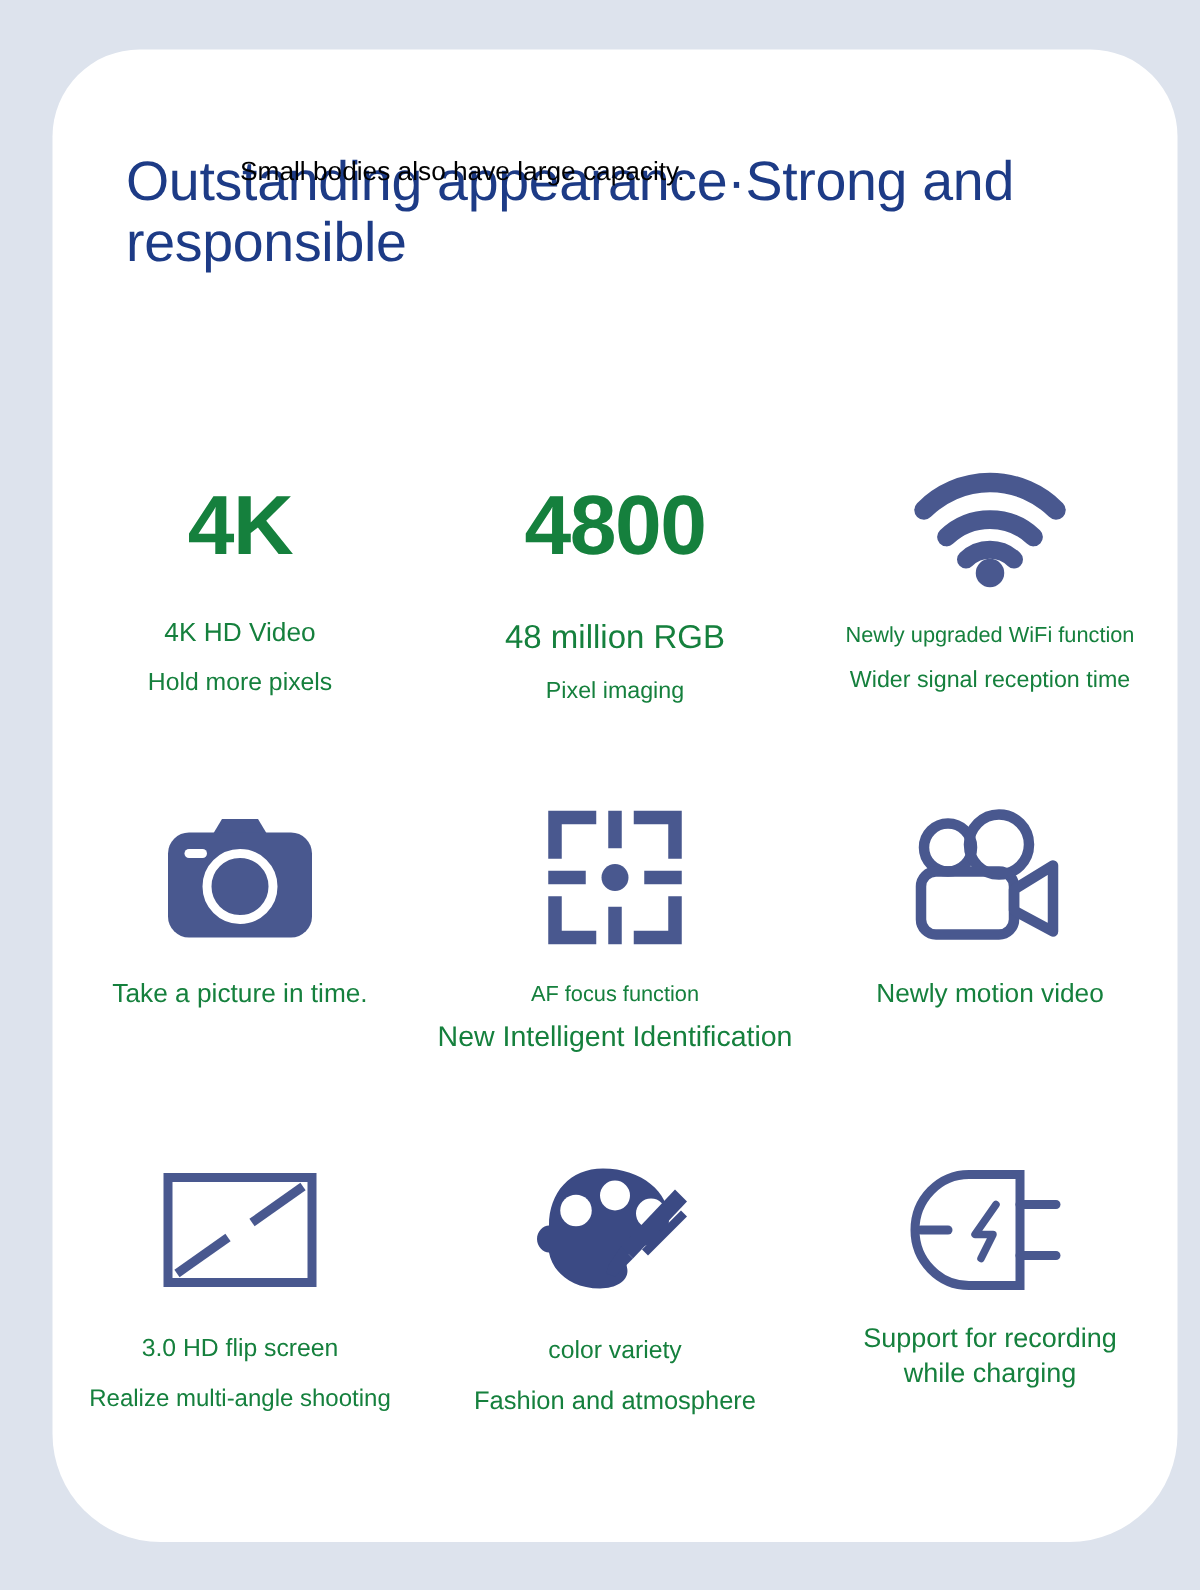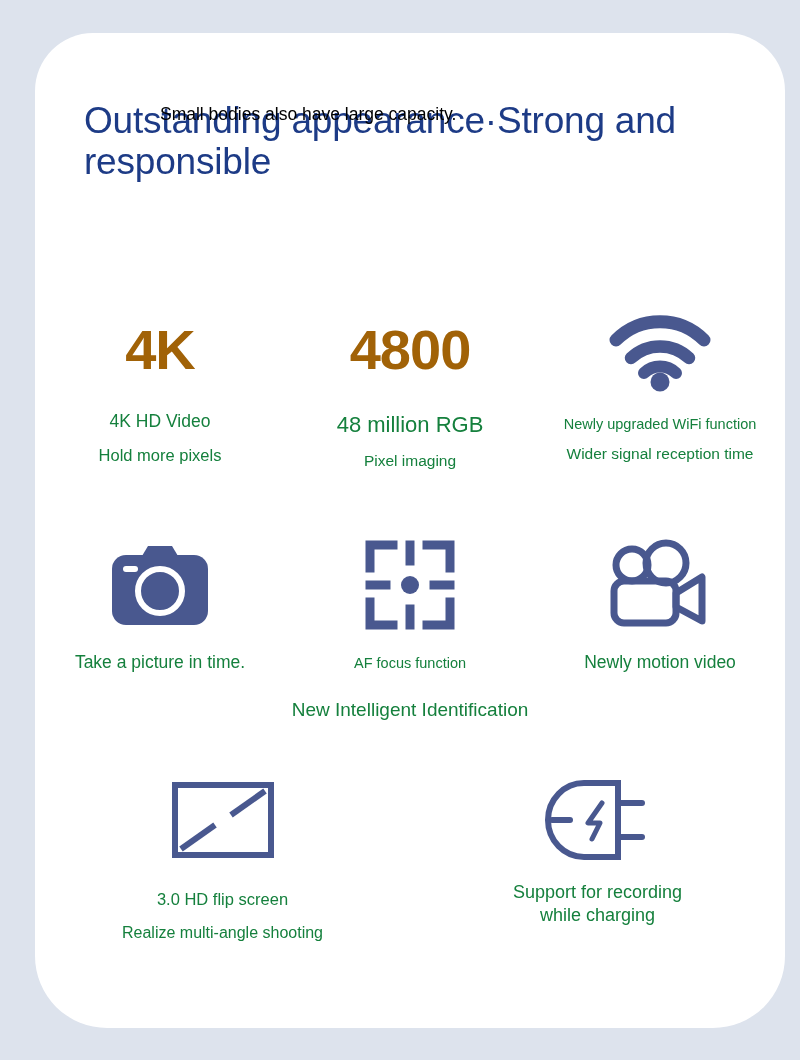--- a/index.html
+++ b/index.html
@@ -84,21 +84,21 @@
   .art {
     height: 90px;
     display: flex;
     align-items: center;
     justify-content: center;
   }
 
   .bignum {
     font-size: 56px;
     font-weight: 700;
-    color: #a16207;
+    color: #15803d;
     letter-spacing: -1px;
     line-height: 1;
   }
 
   .cap {
     text-align: center;
     color: #15803d;
     white-space: pre-line;
   }
 
@@ -108,21 +108,21 @@
   
   .c-4k    .cap1 { font-size: 17.5px; }
   .c-4k    .cap2 { font-size: 16.5px; }
   .c-4800  .cap1 { font-size: 22px; }
   .c-4800  .cap2 { font-size: 15.5px; }
   .c-wifi  .cap1 { font-size: 14.5px; margin-top: 20px; }
   .c-wifi  .cap2 { font-size: 15.5px; margin-top: 11px; }
 
   .c-photo .cap1 { font-size: 17.5px; margin-top: 22px; }
   .c-af    .cap1 { font-size: 14.5px; margin-top: 24px; }
-  .c-af    .cap2 { font-size: 19px;   margin-top: 26px; white-space: nowrap; }
+  .c-af    .cap2 { font-size: 19px;   margin-top: 8px; white-space: nowrap; }
   .c-slow  .cap1 { font-size: 17.5px; margin-top: 22px; }
 
   .c-flip  .cap1 { font-size: 16.5px; margin-top: 24px; }
   .c-flip  .cap2 { font-size: 16px;   margin-top: 13px; white-space: nowrap; }
   .c-color .cap1 { font-size: 16.5px; margin-top: 25px; }
   .c-color .cap2 { font-size: 17px;   margin-top: 12px; white-space: nowrap; }
   .c-chg   .cap1 { font-size: 18px;   margin-top: 16px; width: 200px; }
 
   svg { display: block; overflow: visible; }
 </style>
@@ -229,20 +229,40 @@
           <g stroke="#49588f" stroke-width="6" stroke-linecap="butt">
             <path d="M10 68 L44 44"></path>
             <path d="M60 34 L94 10"></path>
           </g>
         </svg>
       </div>
       <div class="cap cap1">3.0 HD flip screen</div>
       <div class="cap cap2">Realize multi-angle shooting</div>
     </div>
 
+    <div class="cell c-color">
+      <div class="art">
+        <svg width="104" height="86" viewBox="0 0 104 86">
+          <path d="M44 2 C70 2 88 18 88 36 C88 48 78 52 70 54
+                   C62 56 58 60 60 68 C62 76 54 82 42 82
+                   C22 82 10 70 8 58 C4 58 0 54 0 49
+                   C0 44 4 40 8 40 C8 18 22 2 44 2 Z" fill="#3b4a84"></path>
+          <circle cx="26" cy="30" r="10.5" fill="#ffffff"></circle>
+          <circle cx="52" cy="20" r="10" fill="#ffffff"></circle>
+          <circle cx="76" cy="32" r="10" fill="#ffffff"></circle>
+          <g fill="#3b4a84">
+            <path d="M92 16 L100 24 L64 62 L56 54 Z"></path>
+            <path d="M56 54 L64 62 L52 74 L46 72 L48 66 Z"></path>
+          </g>
+          <path d="M96 30 L100 34 L74 60 L70 56 Z" fill="#3b4a84"></path>
+        </svg>
+      </div>
+      <div class="cap cap1">color variety</div>
+      <div class="cap cap2">Fashion and atmosphere</div>
+    </div>
 
     <div class="cell c-chg">
       <div class="art">
         <svg width="96" height="86" viewBox="0 0 96 86">
           <g fill="none" stroke="#49588f" stroke-width="6" stroke-linecap="round">
             <path d="M68 6 L34 6 A36 37 0 0 0 34 80 L68 80 Z"></path>
             <path d="M2 43 L20 43"></path>
             <path d="M68 26 L92 26"></path>
             <path d="M68 60 L92 60"></path>
             <path d="M52 26 L38 46 L50 46 L42 62" stroke-width="5" stroke-linejoin="round"></path>

